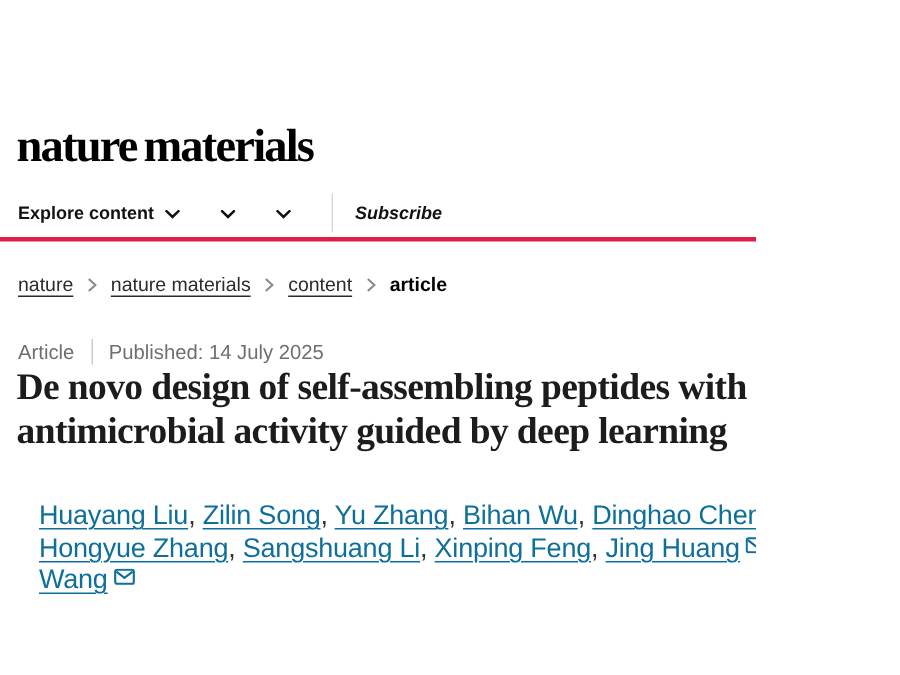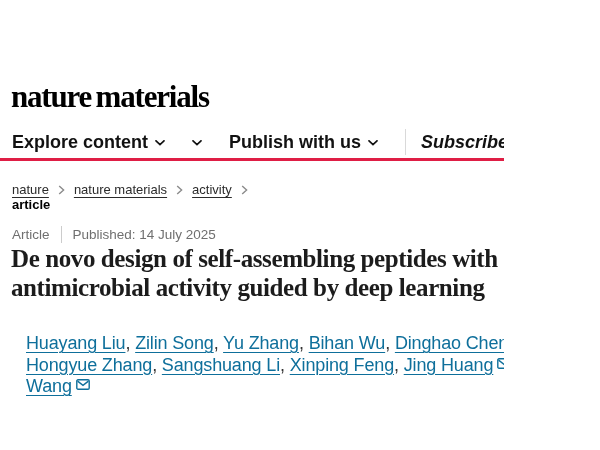--- a/index.html
+++ b/index.html
@@ -35,21 +35,21 @@
     color: #000;
     text-decoration: none;
     cursor: pointer;
   }
 
   
   .nav {
     position: absolute; left: 12px; top: 130px;
     display: flex; align-items: center;
     height: 24px;
-    font-size: 18px; font-weight: 700; color: #121212;
+    font-size: 12px; font-weight: 700; color: #121212;
   }
   .nav-item {
     display: inline-flex; align-items: center; gap: 7px;
     margin-right: 27px;
     cursor: pointer; white-space: nowrap;
   }
   .chev { display: inline-flex; align-items: center; margin-top: 2px; }
   .nav-divider {
     width: 1px; height: 26px; background: #d9d9d9;
     margin-right: 15px;
@@ -61,22 +61,22 @@
   
   .rule {
     position: absolute; left: 0; top: 158px;
     width: 600px; height: 3px;
     background: var(--accent-red);
   }
 
   
   .breadcrumb {
     position: absolute; left: 12px; top: 182px;
-    display: flex; 
-    font-size: 13px; color: #2b2b2b; flex-direction: column;
+    display: flex; align-items: center;
+    font-size: 13px; color: #2b2b2b;
   }
   .breadcrumb a {
     color: #2b2b2b; text-decoration: underline;
     text-underline-offset: 2.5px; text-decoration-thickness: 1px;
     cursor: pointer; white-space: nowrap;
   }
   .bc-sep { display: inline-flex; margin: 1px 9px 0 9px; }
   .bc-current { font-weight: 700; color: #000; white-space: nowrap; }
 
   
@@ -139,21 +139,20 @@
           </span>
         </span>
         <span class="nav-item">
           <span class="chev">
             <svg width="10" height="6" viewBox="0 0 10 6">
               <path d="M1 0.8 L5 4.6 L9 0.8" fill="none" stroke="currentColor" stroke-width="1.7" stroke-linecap="round"></path>
             </svg>
           </span>
         </span>
         <span class="nav-item">
-          <span>Publish with us</span>
           <span class="chev">
             <svg width="10" height="6" viewBox="0 0 10 6">
               <path d="M1 0.8 L5 4.6 L9 0.8" fill="none" stroke="currentColor" stroke-width="1.7" stroke-linecap="round"></path>
             </svg>
           </span>
         </span>
       </span>
     <span class="nav-divider"></span>
     <a class="subscribe">Subscribe</a>
   </nav>
@@ -167,21 +166,21 @@
           <svg width="7" height="10" viewBox="0 0 7 10">
             <path d="M1.2 1 L5.6 5 L1.2 9" fill="none" stroke="#8b8b8b" stroke-width="1.4"></path>
           </svg>
         </span>
         <a>nature materials</a>
         <span class="bc-sep">
           <svg width="7" height="10" viewBox="0 0 7 10">
             <path d="M1.2 1 L5.6 5 L1.2 9" fill="none" stroke="#8b8b8b" stroke-width="1.4"></path>
           </svg>
         </span>
-        <a>activity</a>
+        <a>content</a>
         <span class="bc-sep">
           <svg width="7" height="10" viewBox="0 0 7 10">
             <path d="M1.2 1 L5.6 5 L1.2 9" fill="none" stroke="#8b8b8b" stroke-width="1.4"></path>
           </svg>
         </span>
       </span>
     <span class="bc-current">article</span>
   </nav>
 
   <div class="pubinfo">

